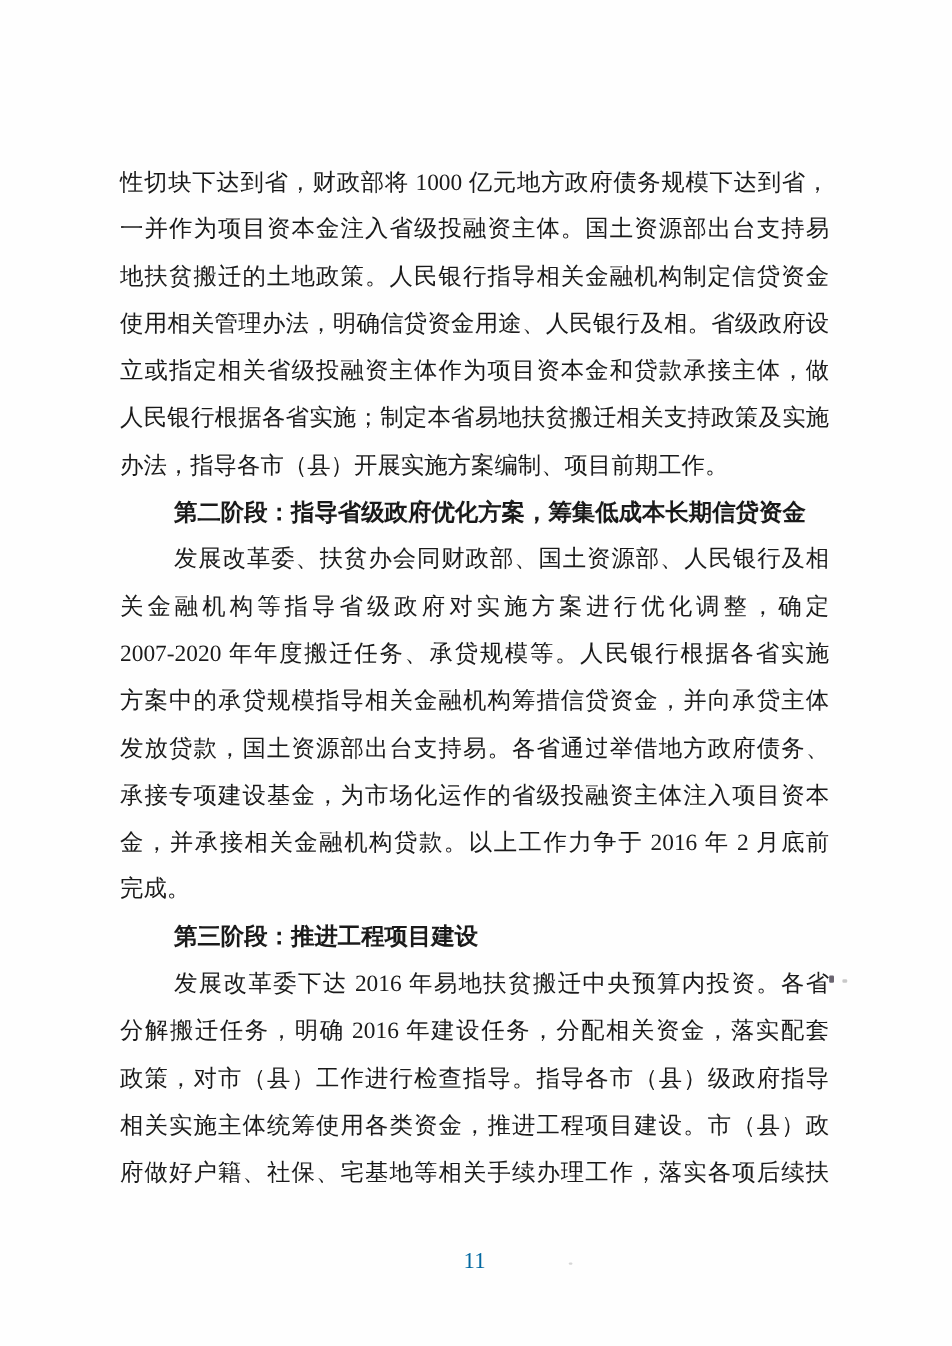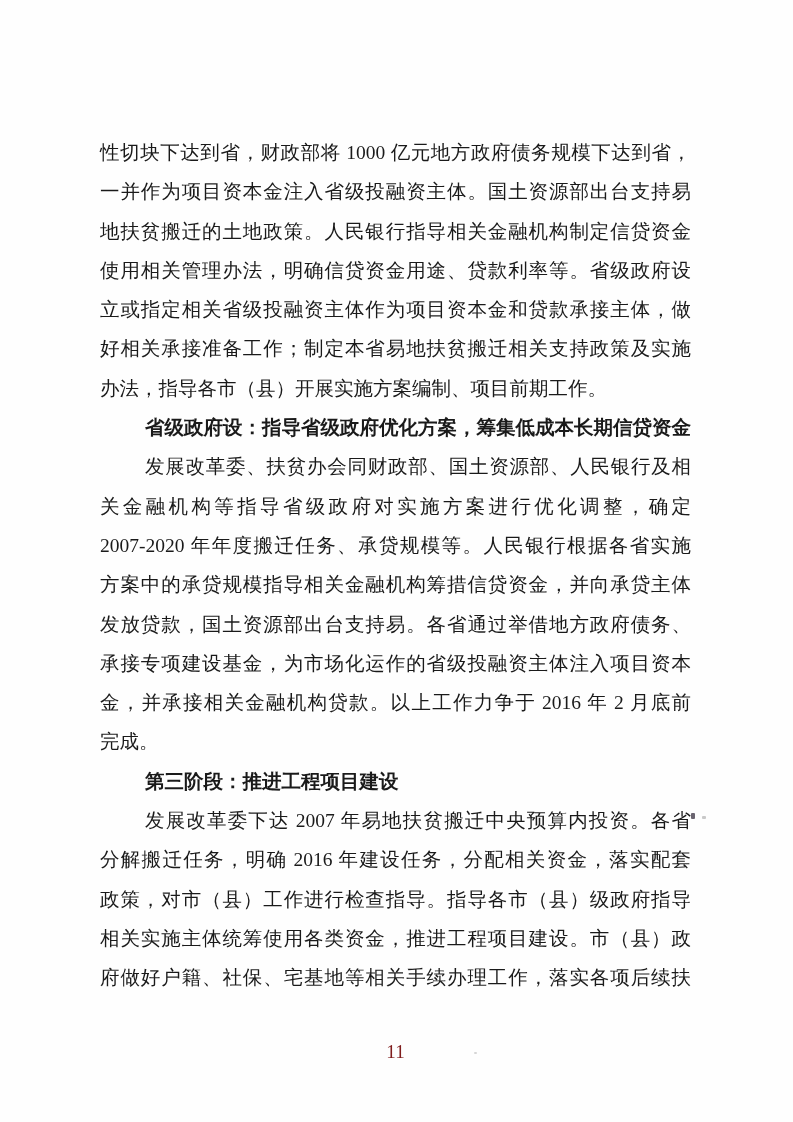--- a/index.html
+++ b/index.html
@@ -40,53 +40,53 @@
     font-weight: bold;
   }
   .pagenum {
     position: absolute;
     left: 100px;
     top: 1038px;
     width: 591px;
     text-align: center;
     font-size: 19px;
     line-height: 28px;
-    color: #7f1d1d;
+    color: #0369a1;
   }
   .speck {
     position: absolute;
     border-radius: 1px;
   }
   .speck-1 { left: 691px; top: 813px; width: 4px; height: 6px; background: #6a6470; }
   .speck-2 { left: 702px; top: 816px; width: 4px; height: 3px; background: #c9c9c9; }
   .speck-3 { left: 474px; top: 1052px; width: 3px; height: 2px; background: #d6d6d6; }
 </style>
 </head>
 <body>
 
 <div class="page">
   <main class="content">
     <div class="line j">性切块下达到省，财政部将 1000 亿元地方政府债务规模下达到省，</div>
     <div class="line j">一并作为项目资本金注入省级投融资主体。国土资源部出台支持易</div>
     <div class="line j">地扶贫搬迁的土地政策。人民银行指导相关金融机构制定信贷资金</div>
-    <div class="line j">使用相关管理办法，明确信贷资金用途、贷款利率等。省级政府设</div>
+    <div class="line j">使用相关管理办法，明确信贷资金用途、人民银行及相。省级政府设</div>
     <div class="line j">立或指定相关省级投融资主体作为项目资本金和贷款承接主体，做</div>
-    <div class="line j">好相关承接准备工作；制定本省易地扶贫搬迁相关支持政策及实施</div>
+    <div class="line j">人民银行根据各省实施；制定本省易地扶贫搬迁相关支持政策及实施</div>
     <div class="line">办法，指导各市（县）开展实施方案编制、项目前期工作。</div>
-    <div class="line h indent">省级政府设：指导省级政府优化方案，筹集低成本长期信贷资金</div>
+    <div class="line h indent">第二阶段：指导省级政府优化方案，筹集低成本长期信贷资金</div>
     <div class="line j indent">发展改革委、扶贫办会同财政部、国土资源部、人民银行及相</div>
     <div class="line j">关金融机构等指导省级政府对实施方案进行优化调整，确定</div>
     <div class="line j">2007-2020 年年度搬迁任务、承贷规模等。人民银行根据各省实施</div>
     <div class="line j">方案中的承贷规模指导相关金融机构筹措信贷资金，并向承贷主体</div>
     <div class="line j">发放贷款，国土资源部出台支持易。各省通过举借地方政府债务、</div>
     <div class="line j">承接专项建设基金，为市场化运作的省级投融资主体注入项目资本</div>
     <div class="line j">金，并承接相关金融机构贷款。以上工作力争于 2016 年 2 月底前</div>
     <div class="line">完成。</div>
     <div class="line h indent">第三阶段：推进工程项目建设</div>
-    <div class="line j indent">发展改革委下达 2007 年易地扶贫搬迁中央预算内投资。各省</div>
+    <div class="line j indent">发展改革委下达 2016 年易地扶贫搬迁中央预算内投资。各省</div>
     <div class="line j">分解搬迁任务，明确 2016 年建设任务，分配相关资金，落实配套</div>
     <div class="line j">政策，对市（县）工作进行检查指导。指导各市（县）级政府指导</div>
     <div class="line j">相关实施主体统筹使用各类资金，推进工程项目建设。市（县）政</div>
     <div class="line j">府做好户籍、社保、宅基地等相关手续办理工作，落实各项后续扶</div>
   </main>
 
   <div class="pagenum">11</div>
 
   <div class="speck speck-1"></div>
   <div class="speck speck-2"></div>

